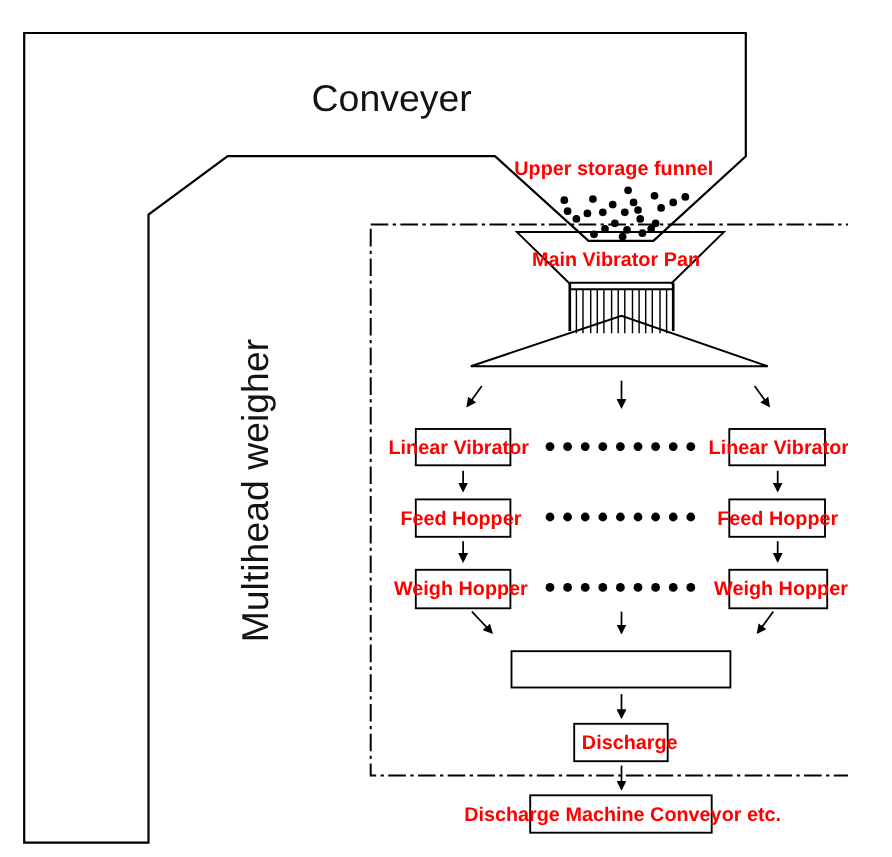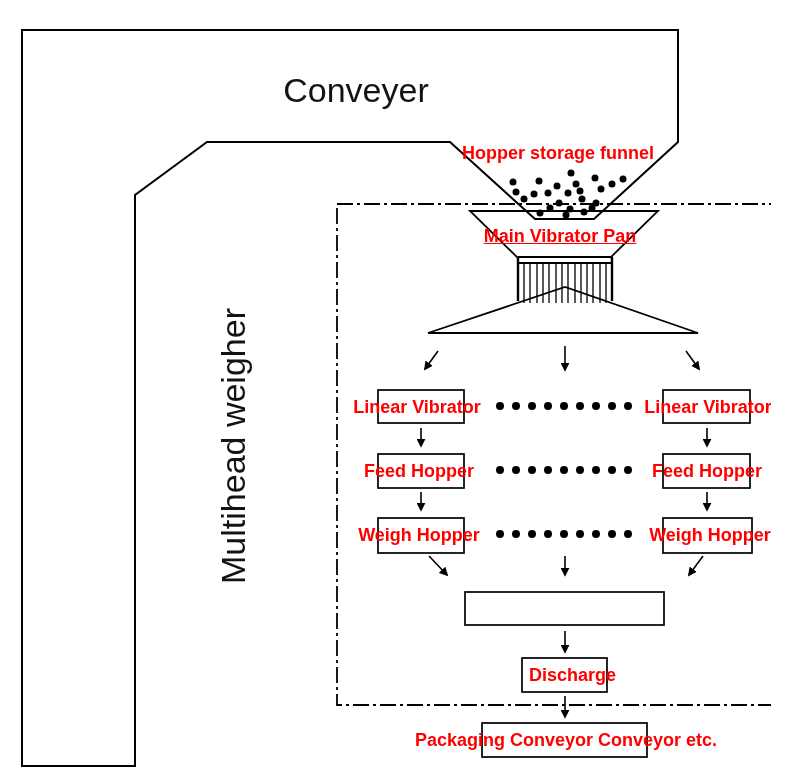--- a/index.html
+++ b/index.html
@@ -148,34 +148,34 @@
       <path marker-end="url(#arrowhead)" d="M703,556 L689,575"></path>
       <path marker-end="url(#arrowhead)" d="M565,631 L565,652"></path>
       <path marker-end="url(#arrowhead)" d="M565,696 L565,717"></path>
     </g>
   </svg>
 
   <div class="label label-black-lg" style="left:356px; top:90px;">Conveyer</div>
 
   <div class="label label-black-lg label-vertical" style="left:233px; top:446px;">Multihead weigher</div>
 
-  <div class="label label-red" style="left:558px; top:153px;">Hopper storage funnel</div>
+  <div class="label label-red" style="left:558px; top:153px;">Upper storage funnel</div>
 
-  <div class="label label-red" style="left:560px; top:236px;text-decoration:underline;">Main Vibrator Pan</div>
+  <div class="label label-red" style="left:560px; top:236px;">Main Vibrator Pan</div>
 
   <div class="label label-red" style="left:417px; top:407px;">Linear Vibrator</div>
 
   <div class="label label-red" style="left:708px; top:407px;">Linear Vibrator</div>
 
   <div class="label label-red" style="left:419px; top:471px;">Feed Hopper</div>
 
   <div class="label label-red" style="left:707px; top:471px;">Feed Hopper</div>
 
   <div class="label label-red" style="left:419px; top:535px;">Weigh Hopper</div>
 
   <div class="label label-red" style="left:710px; top:535px;">Weigh Hopper</div>
 
 
   <div class="label label-red" style="left:566px; top:675px;padding-left:13px;">Discharge</div>
 
-  <div class="label label-red" style="left:566px; top:740px;">Packaging Conveyor Conveyor etc.</div>
+  <div class="label label-red" style="left:566px; top:740px;">Discharge Machine Conveyor etc.</div>
 
 </div>
 
 </body></html>

